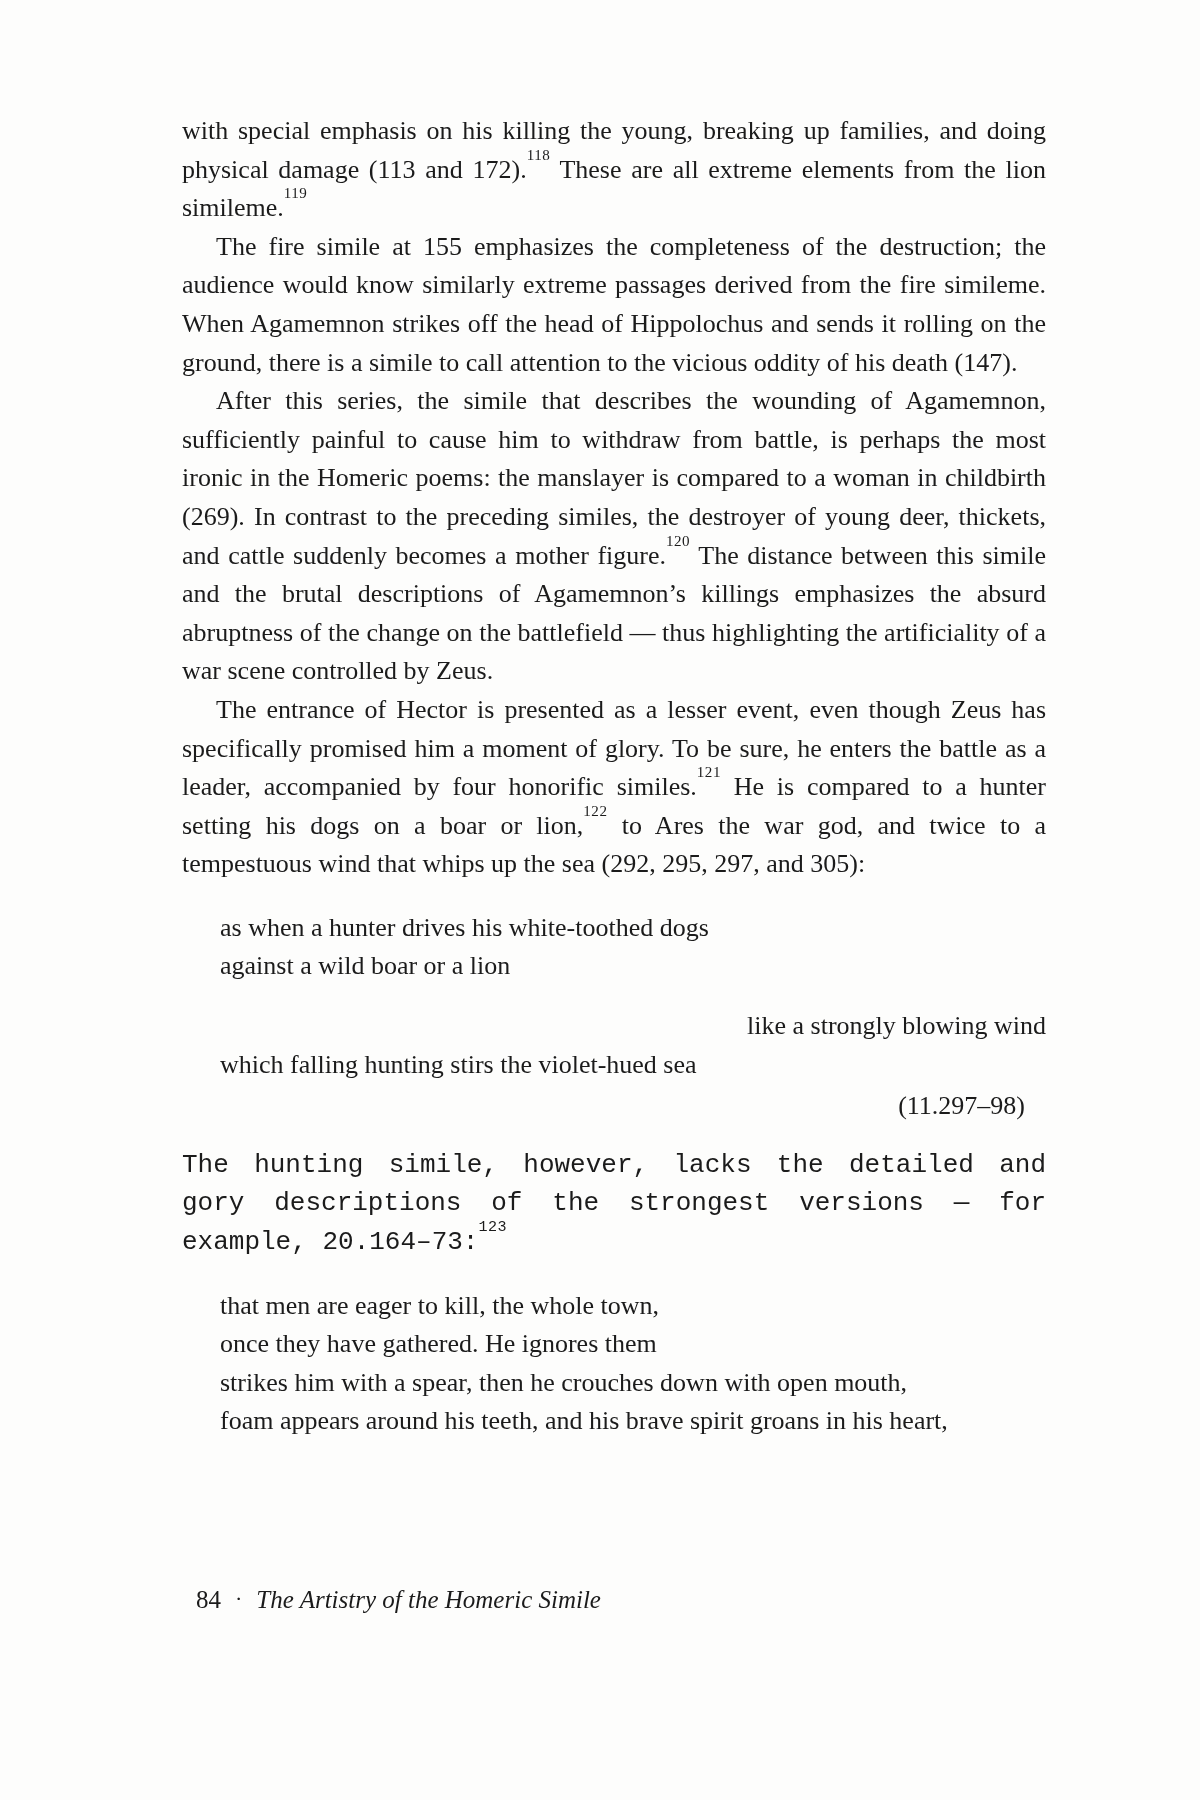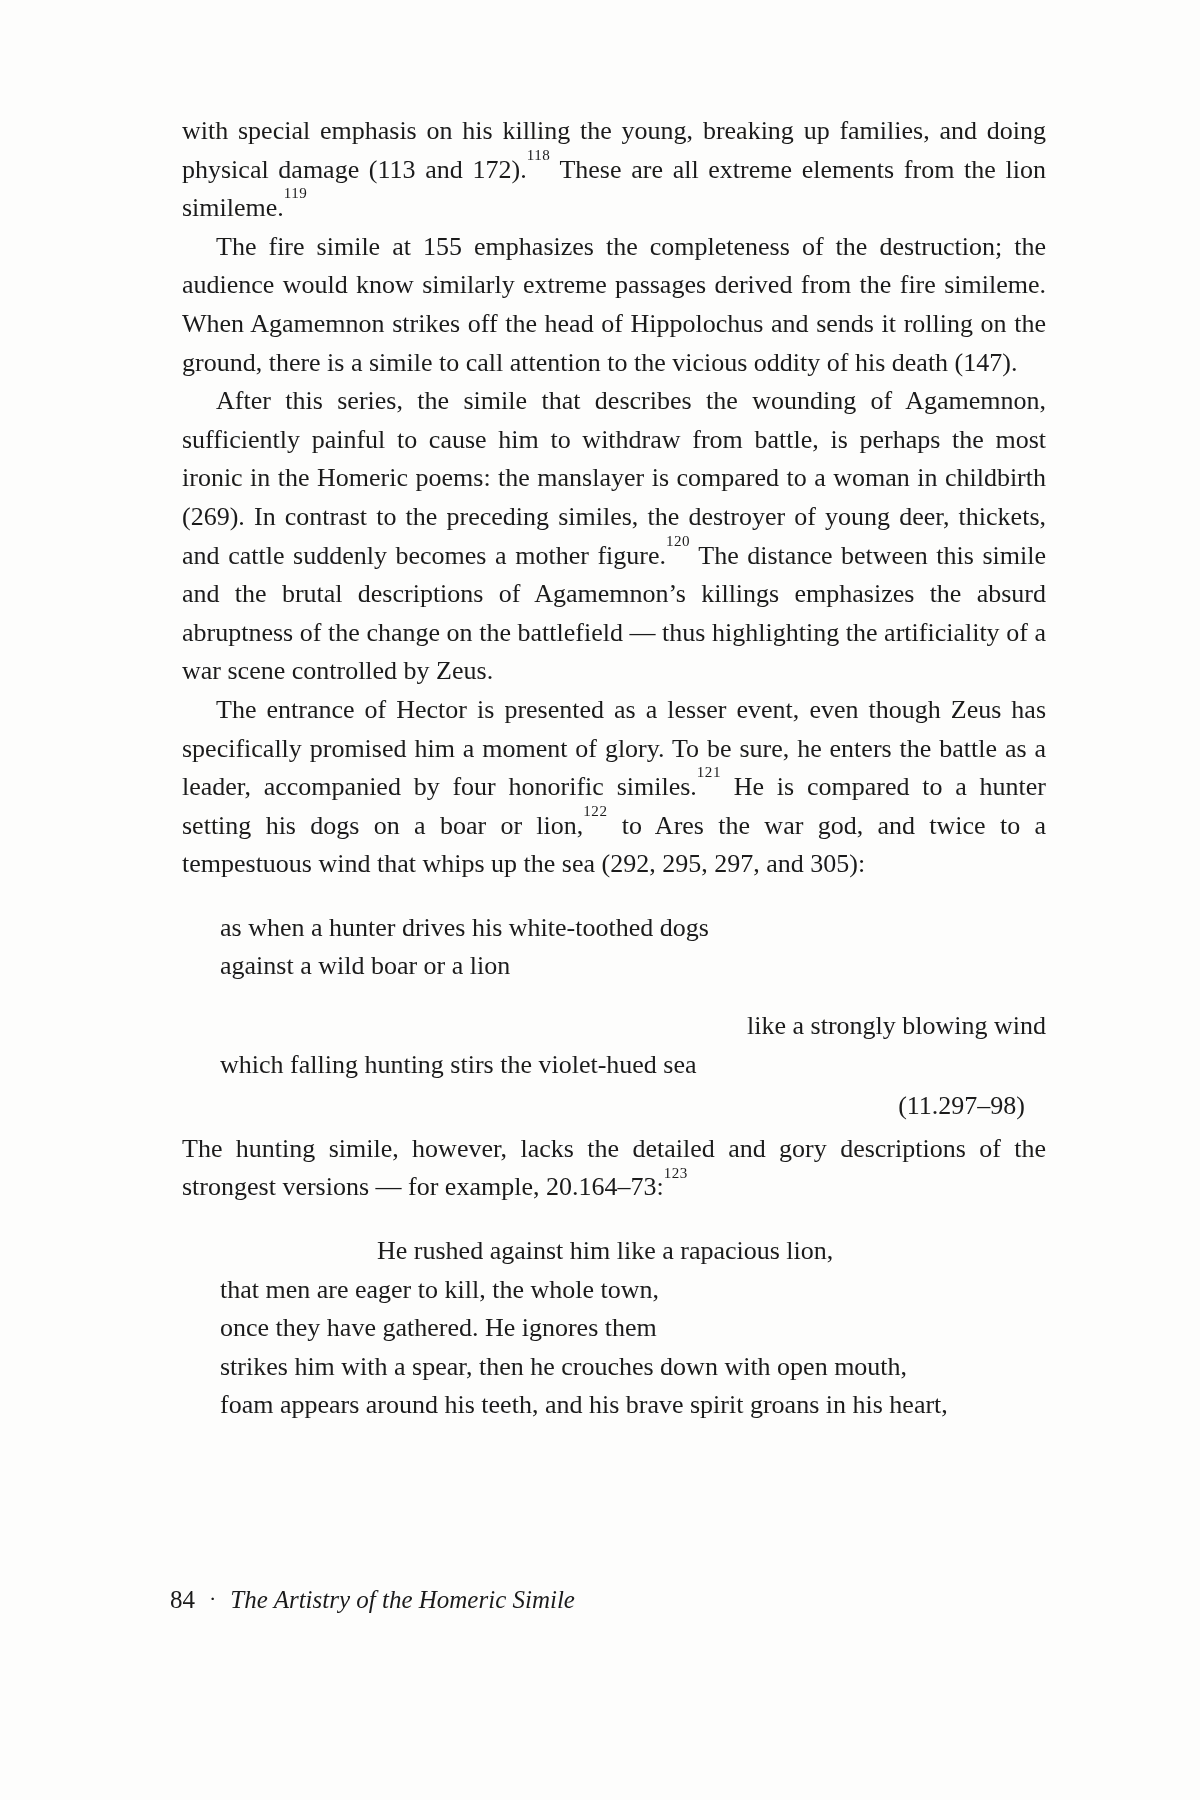--- a/index.html
+++ b/index.html
@@ -41,25 +41,25 @@
   }
   .verse-line { display: block; }
   .verse-line.hang-deep { padding-left: 208px; text-align: right; }
   .verse-line.hang-mid  { padding-left: 157px; }
   .verse-citation {
     display: block;
     text-align: right;
     padding-right: 21px;
     margin-top: 3px;
   }
-  .after-quote { margin-top: 4px; }
+  .after-quote { margin-top: 20px; font-family: Liberation Mono, monospace; }
   .quote-after-quote { margin-top: 21px; }
   .page-footer {
     position: absolute;
-    left: 170px;
+    left: 196px;
     top: 1584px;
     font-size: 25px;
     line-height: 30px;
     color: #1b1b1b;
     white-space: nowrap;
   }
   .page-footer .sep {
     display: inline-block;
     margin: 0 14px;
     font-size: 22px;
@@ -89,21 +89,20 @@
 
     <blockquote class="verse-quote quote-after-quote">
       <span class="verse-line hang-deep">like a strongly blowing wind</span>
       <span class="verse-line">which falling hunting stirs the violet-hued sea</span>
       <span class="verse-citation">(11.297–98)</span>
     </blockquote>
 
     <p class="body-par after-quote"><span>The hunting simile, however, lacks the detailed and gory descriptions of the strongest versions — for example, 20.164–73:</span><sup class="fn">123</sup></p>
 
     <blockquote class="verse-quote">
-      <span class="verse-line hang-mid">He rushed against him like a rapacious lion,</span>
       <span class="verse-line">that men are eager to kill, the whole town,</span>
       <span class="verse-line">once they have gathered. He ignores them</span>
       <span class="verse-line">strikes him with a spear, then he crouches down with open mouth,</span>
       <span class="verse-line">foam appears around his teeth, and his brave spirit groans in his heart,</span>
     </blockquote>
 
   </main>
 
   <footer class="page-footer">
     <span>84</span><span class="sep">·</span><span class="book-title">The Artistry of the Homeric Simile</span>

